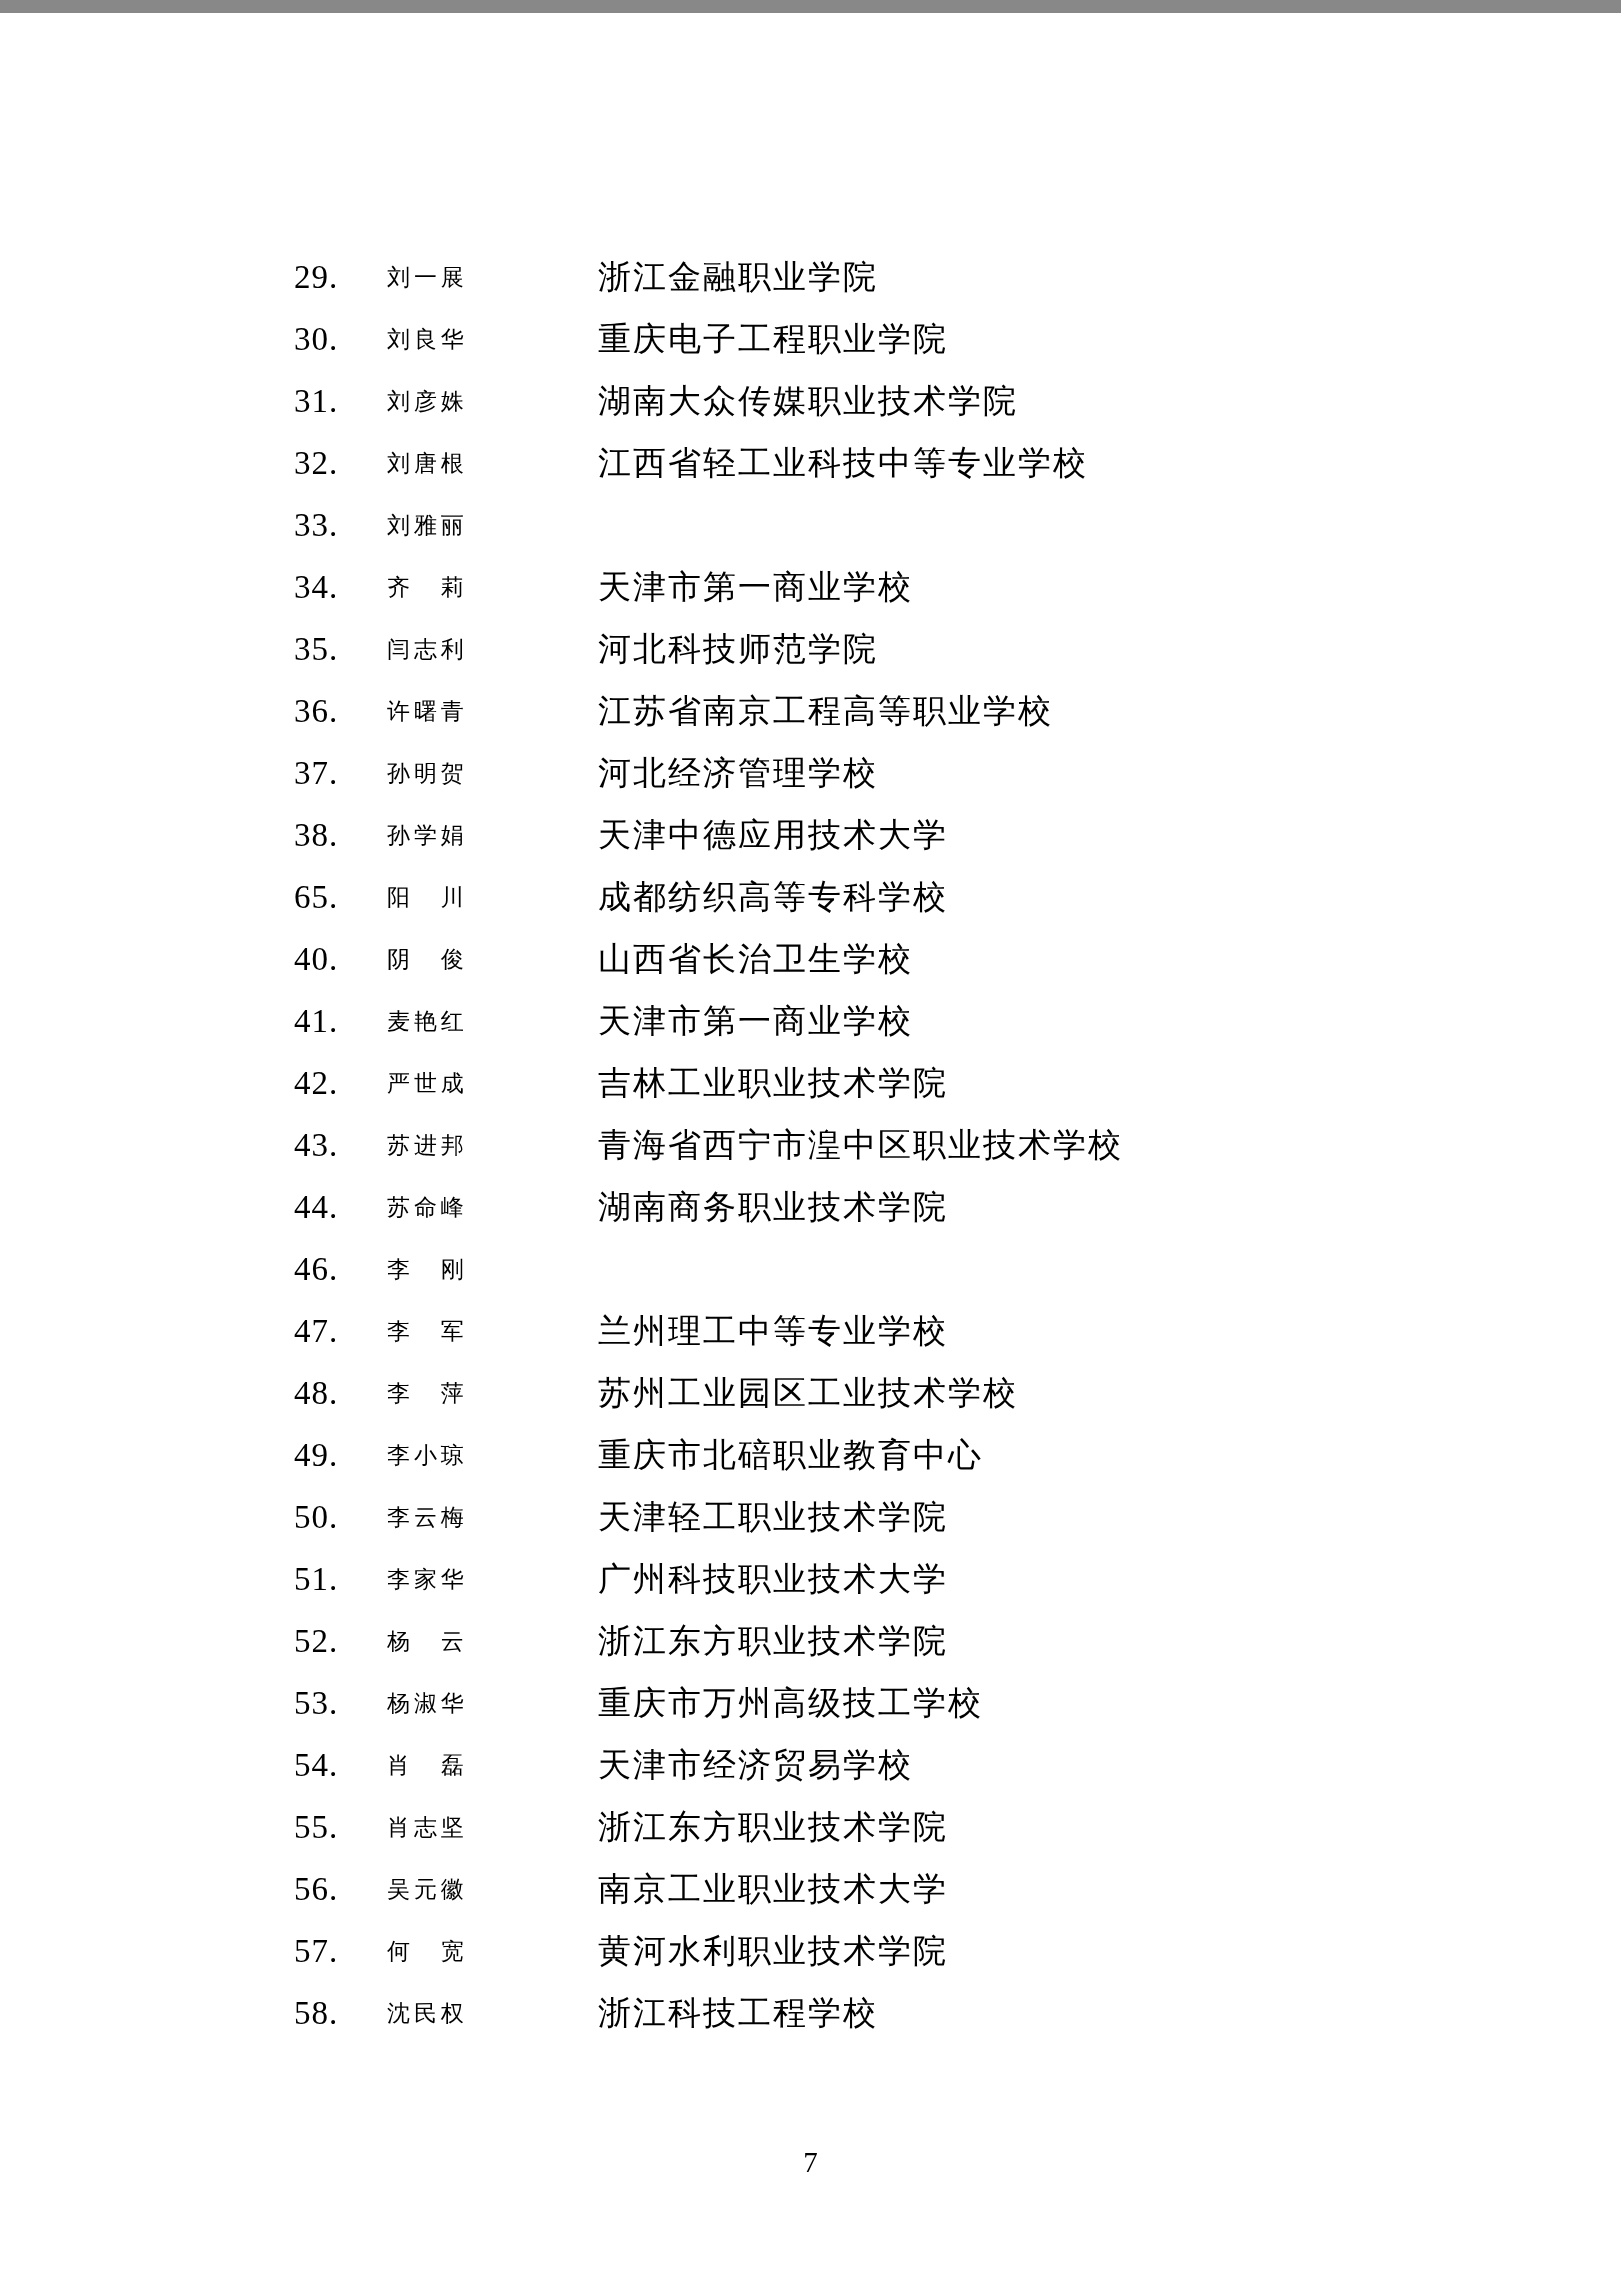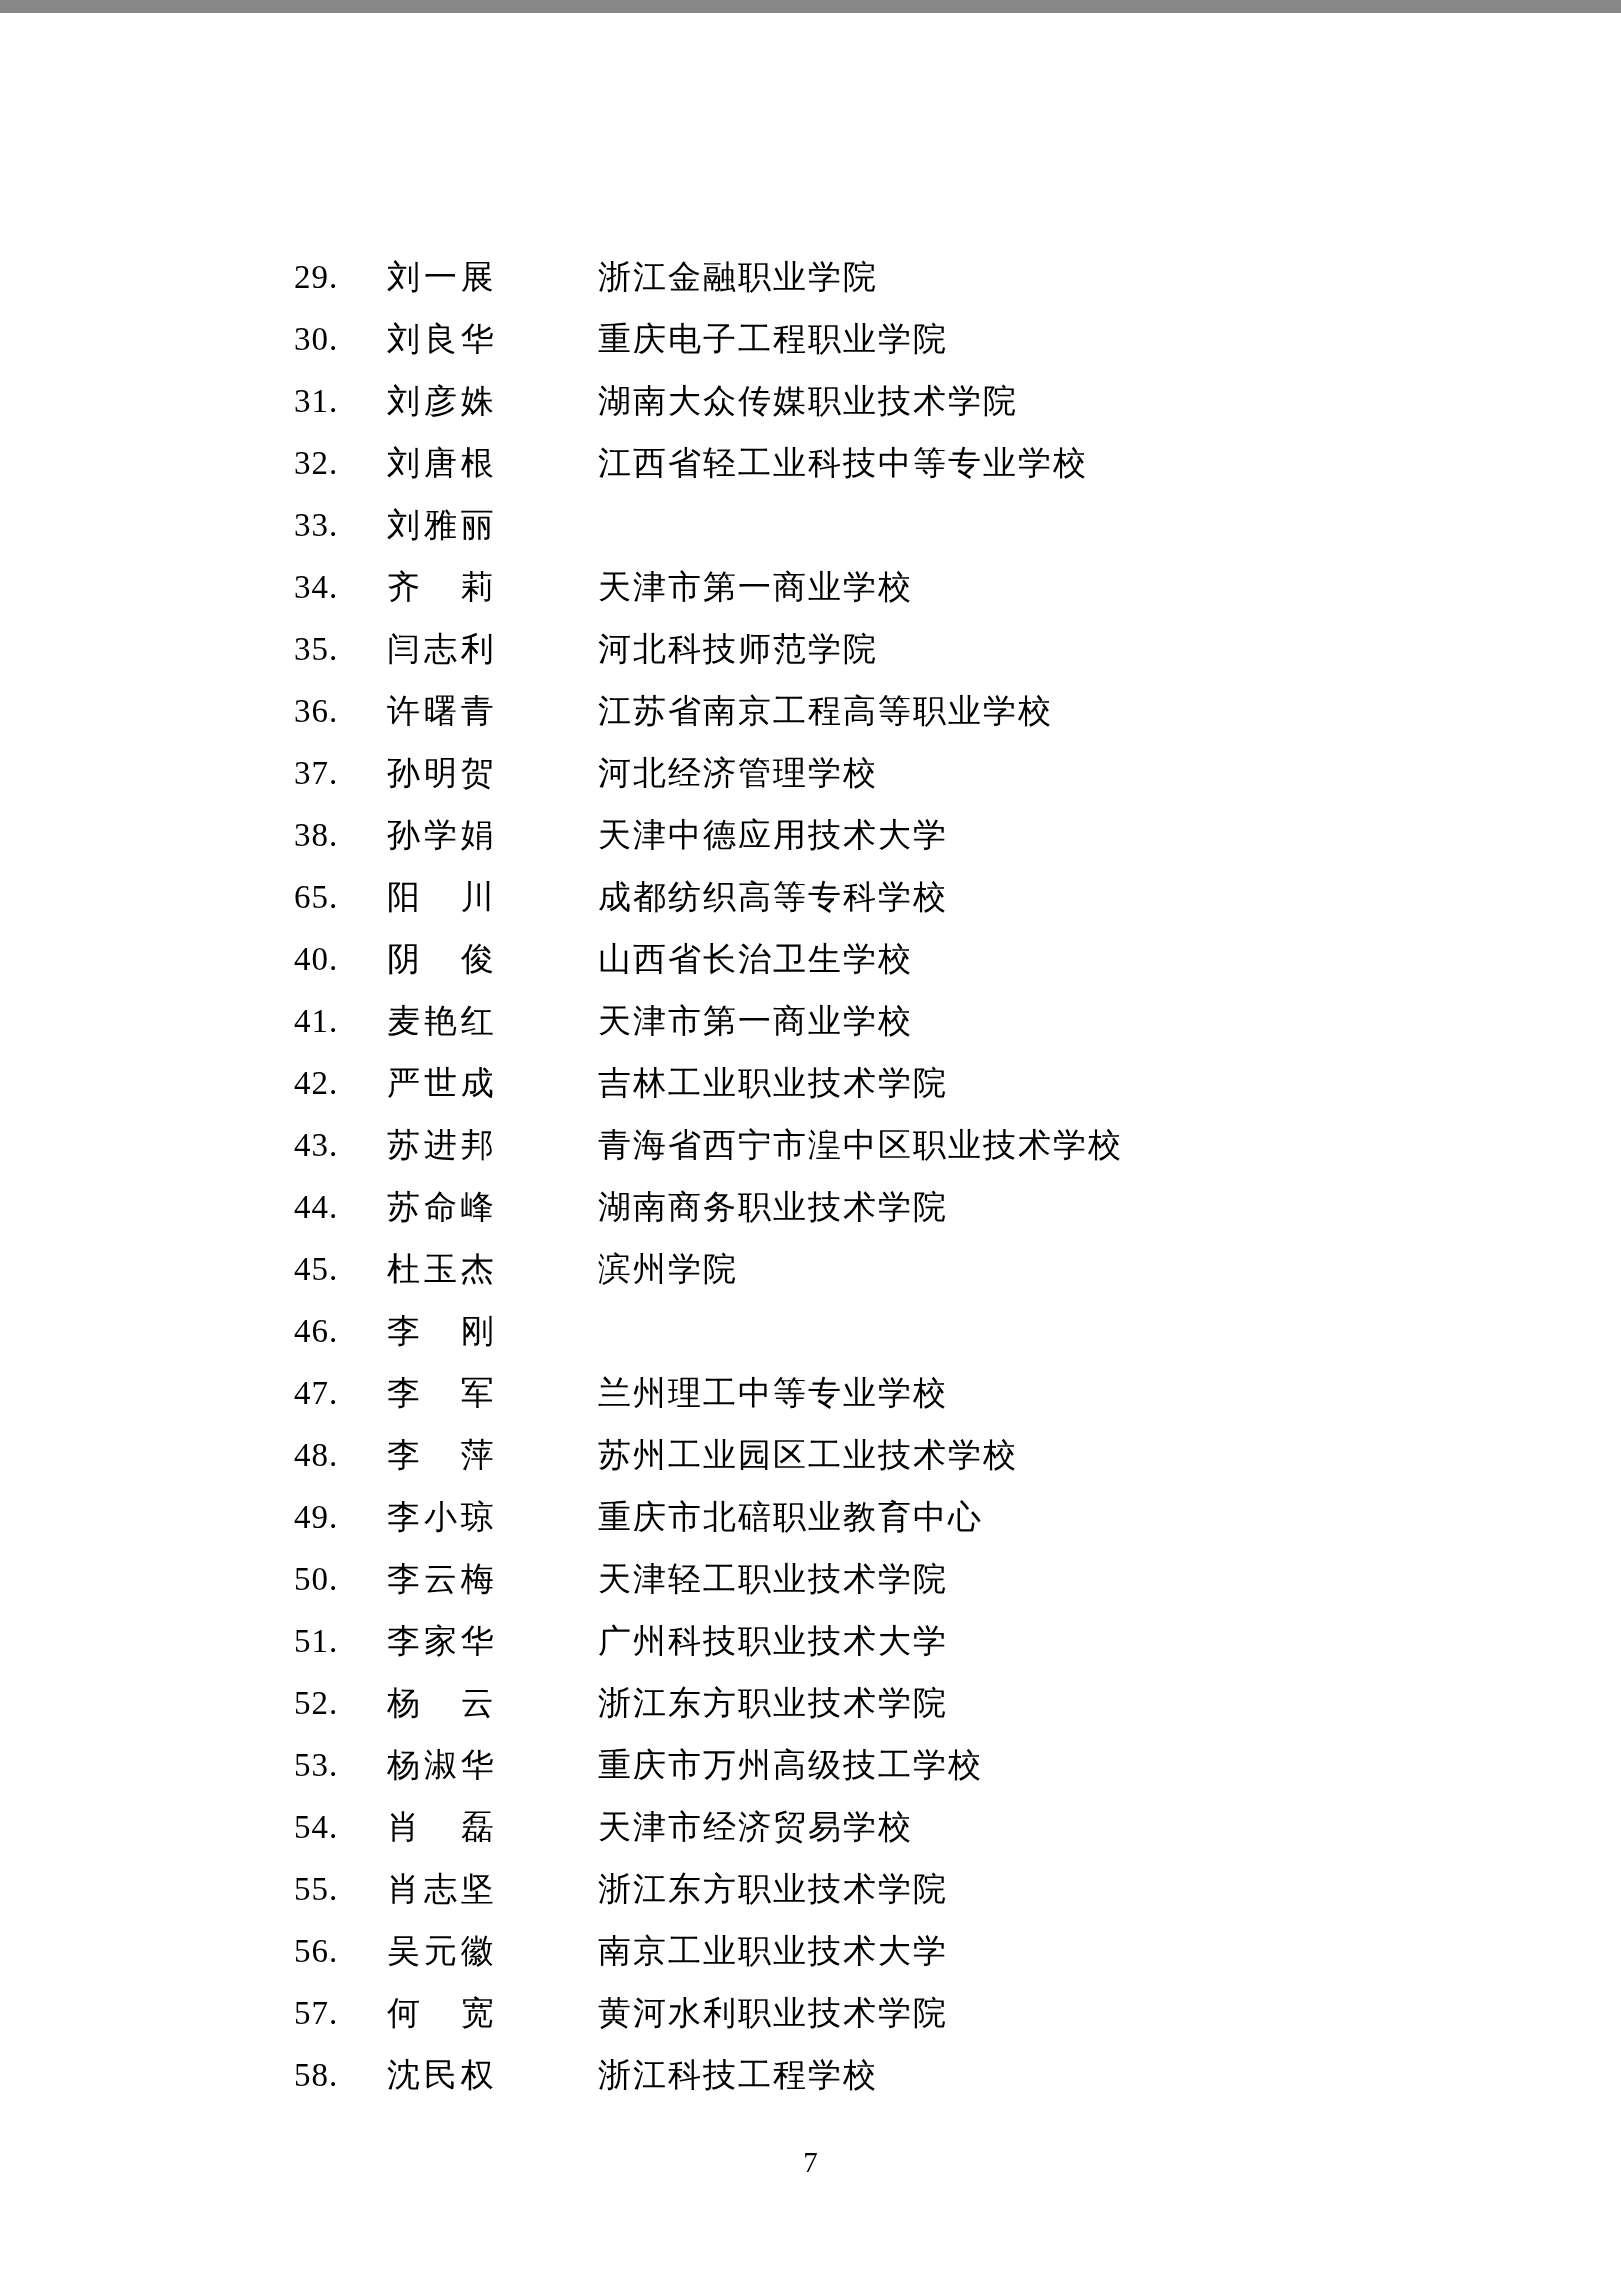--- a/index.html
+++ b/index.html
@@ -30,21 +30,21 @@
   }
   .no {
     margin-left: 294px;
     width: 93px;
     font-size: 33px;
     letter-spacing: 1px;
     white-space: nowrap;
   }
   .name {
     width: 211px;
-    font-size: 33px;
+    font-size: 23px;
     letter-spacing: 3.9px;
     white-space: nowrap;
   }
   .school {
     font-size: 33px;
     letter-spacing: 2px;
     white-space: nowrap;
     font-family: Liberation Serif, serif;
   }
   .page-number {
@@ -151,25 +151,20 @@
       <span class="name">苏进邦</span>
       <span class="school">青海省西宁市湟中区职业技术学校</span>
     </div>
 
     <div class="row">
       <span class="no">44.</span>
       <span class="name">苏命峰</span>
       <span class="school">湖南商务职业技术学院</span>
     </div>
 
-    <div class="row">
-      <span class="no">45.</span>
-      <span class="name">杜玉杰</span>
-      <span class="school">滨州学院</span>
-    </div>
 
     <div class="row">
       <span class="no">46.</span>
       <span class="name">李　刚</span>
     </div>
 
     <div class="row">
       <span class="no">47.</span>
       <span class="name">李　军</span>
       <span class="school">兰州理工中等专业学校</span>

